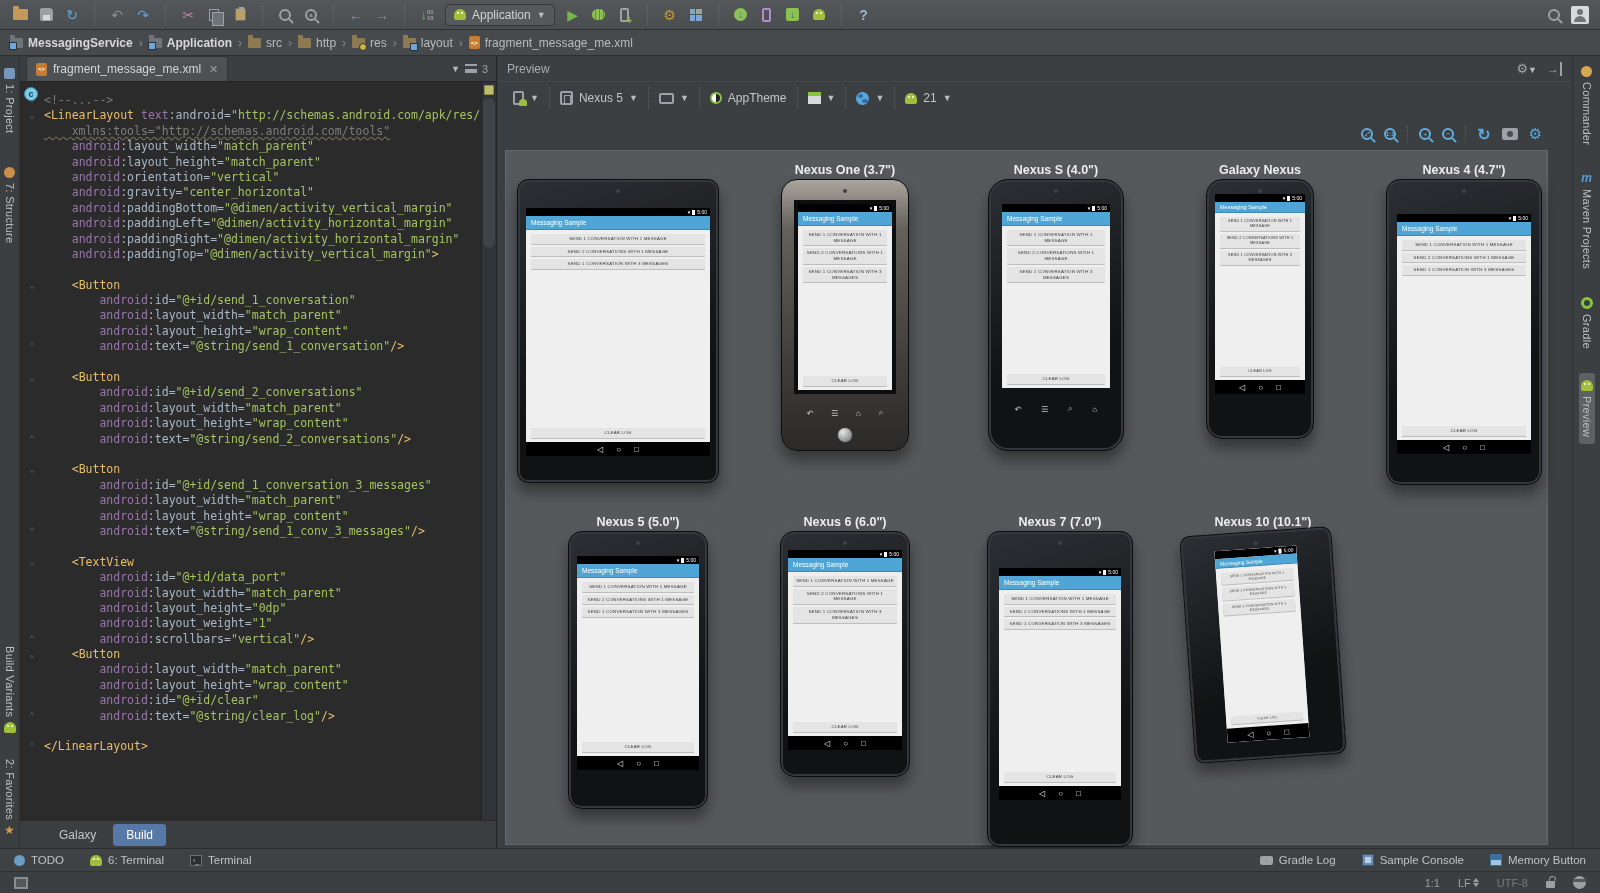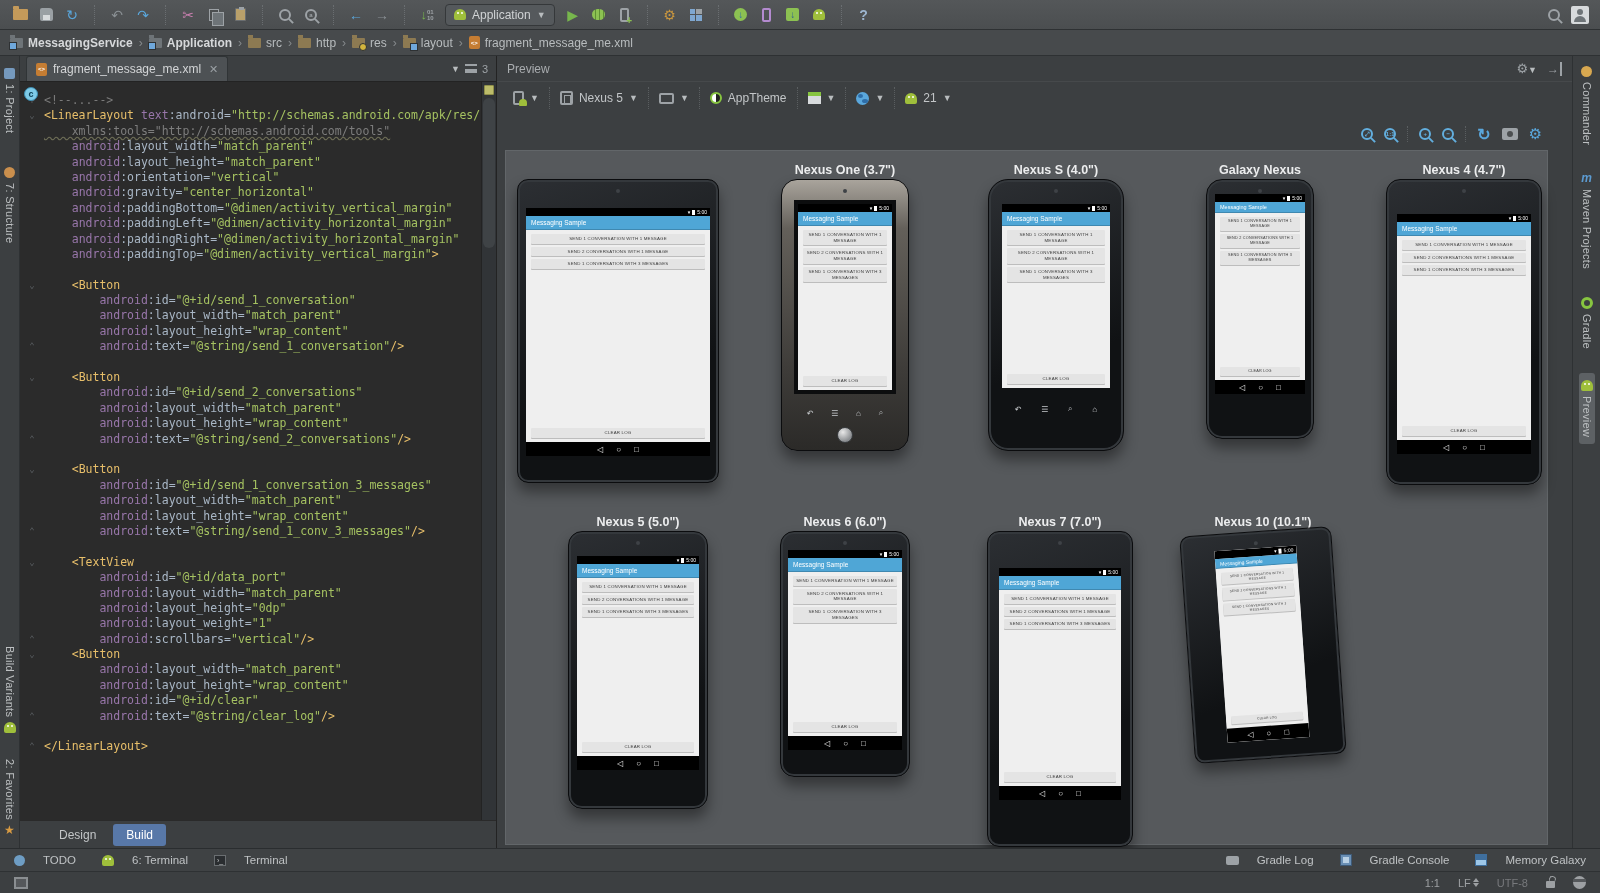--- a/index.html
+++ b/index.html
@@ -158,21 +158,21 @@
 .d-n10{left:681px;top:364px;width:152px}
 .d-n10 .dev-frame{height:228px;border-radius:10px;transform:rotate(-4deg)}
 .d-n10 .dev-screen{top:16px;left:33px;right:35px;bottom:18px}
 .d-n10 .scr-appbar{height:10px;font-size:5px}
 .d-n10 .scr-btn{font-size:3.2px}
 .d-gn .scr-btn{font-size:3.8px}
 .d-gn .scr-appbar{height:11px;font-size:5.5px}
 
 
 .twbar{position:absolute;left:0;right:0;bottom:22px;height:23px;background:#3f4244;border-top:1px solid #2a2d2f;display:flex;align-items:center;padding:0 14px;gap:26px;font-size:11.5px;color:#bfc2c4}
-.twitem{display:flex;align-items:center;gap:18px}
+.twitem{display:flex;align-items:center;gap:6px}
 .twspacer{flex:1}
 .todo-i{width:11px;height:11px;border-radius:50%;background:#6e9dc4;position:relative}
 .term-i{width:12px;height:11px;background:#2a2d30;border:1px solid #6a6e71;color:#c3c6c8;font-size:7px;display:flex;align-items:center;justify-content:center}
 .bubble-i{width:13px;height:9px;background:#9da2a6;border-radius:2px;position:relative}
 .bubble-i::after{content:"";position:absolute;left:2px;bottom:-3px;border:3px solid transparent;border-top-color:#9da2a6}
 .gcon-i{width:12px;height:12px;background:#6a8fb5;border:1px solid #3e5a77;position:relative}
 .gcon-i::after{content:"";position:absolute;inset:2px;background:#b9d0e4}
 .mem-i{width:12px;height:12px;background:#3f6f9e;position:relative}
 .mem-i::after{content:"";position:absolute;left:1px;right:1px;bottom:1px;height:5px;background:#9ec7e8}
 .sbar{position:absolute;left:0;right:0;bottom:0;height:22px;background:#3c3f41;border-top:1px solid #2e3133;display:flex;align-items:center;padding:0 14px;font-size:11px;color:#9da0a3;gap:18px}
@@ -387,21 +387,21 @@
         <div class="cl"><span class="g">⌃</span><span class="t">        <span class="tk-ns">android</span>:text=<span class="tk-val">"@string/clear_log"</span><span class="tk-tag">/&gt;</span></span></div>
         <div class="cl"><span class="g"></span><span class="t"></span></div>
         <div class="cl"><span class="g">⌃</span><span class="t"><span class="tk-tag">&lt;/LinearLayout</span><span class="tk-tag">&gt;</span></span></div>
       </div>
     <div class="escroll">
       <span class="errmark"></span>
       <span class="tick"></span>
       <span class="thumb"></span>
     </div>
     <div class="dtrow">
-      <span class="dtab">Design</span>
+      <span class="dtab">Galaxy</span>
       <span class="dtab active">Build</span>
     </div>
   </div>
 
   <div class="preview">
     <div class="phead">
       <span class="ptitle">Preview</span>
       <span class="pright">
         <span>⚙<span class="caret">▼</span></span>
         <span class="hide-i">→</span>
@@ -735,25 +735,25 @@
         <span class="term-i">›_</span>
         <span>Terminal</span>
       </span>
     <span class="twspacer"></span>
     <span class="twitem">
         <span class="bubble-i"></span>
         <span>Gradle Log</span>
       </span>
     <span class="twitem">
         <span class="gcon-i"></span>
-        <span>Gradle Console</span>
+        <span>Sample Console</span>
       </span>
     <span class="twitem">
         <span class="mem-i"></span>
-        <span>Memory Galaxy</span>
+        <span>Memory Button</span>
       </span>
   </div>
 
   <div class="sbar">
     <span class="win-i"></span>
     <span class="sspacer"></span>
     <span>1:1</span>
     <span style="display:flex;align-items:center">
         <span>LF</span>
         <span class="updown">

